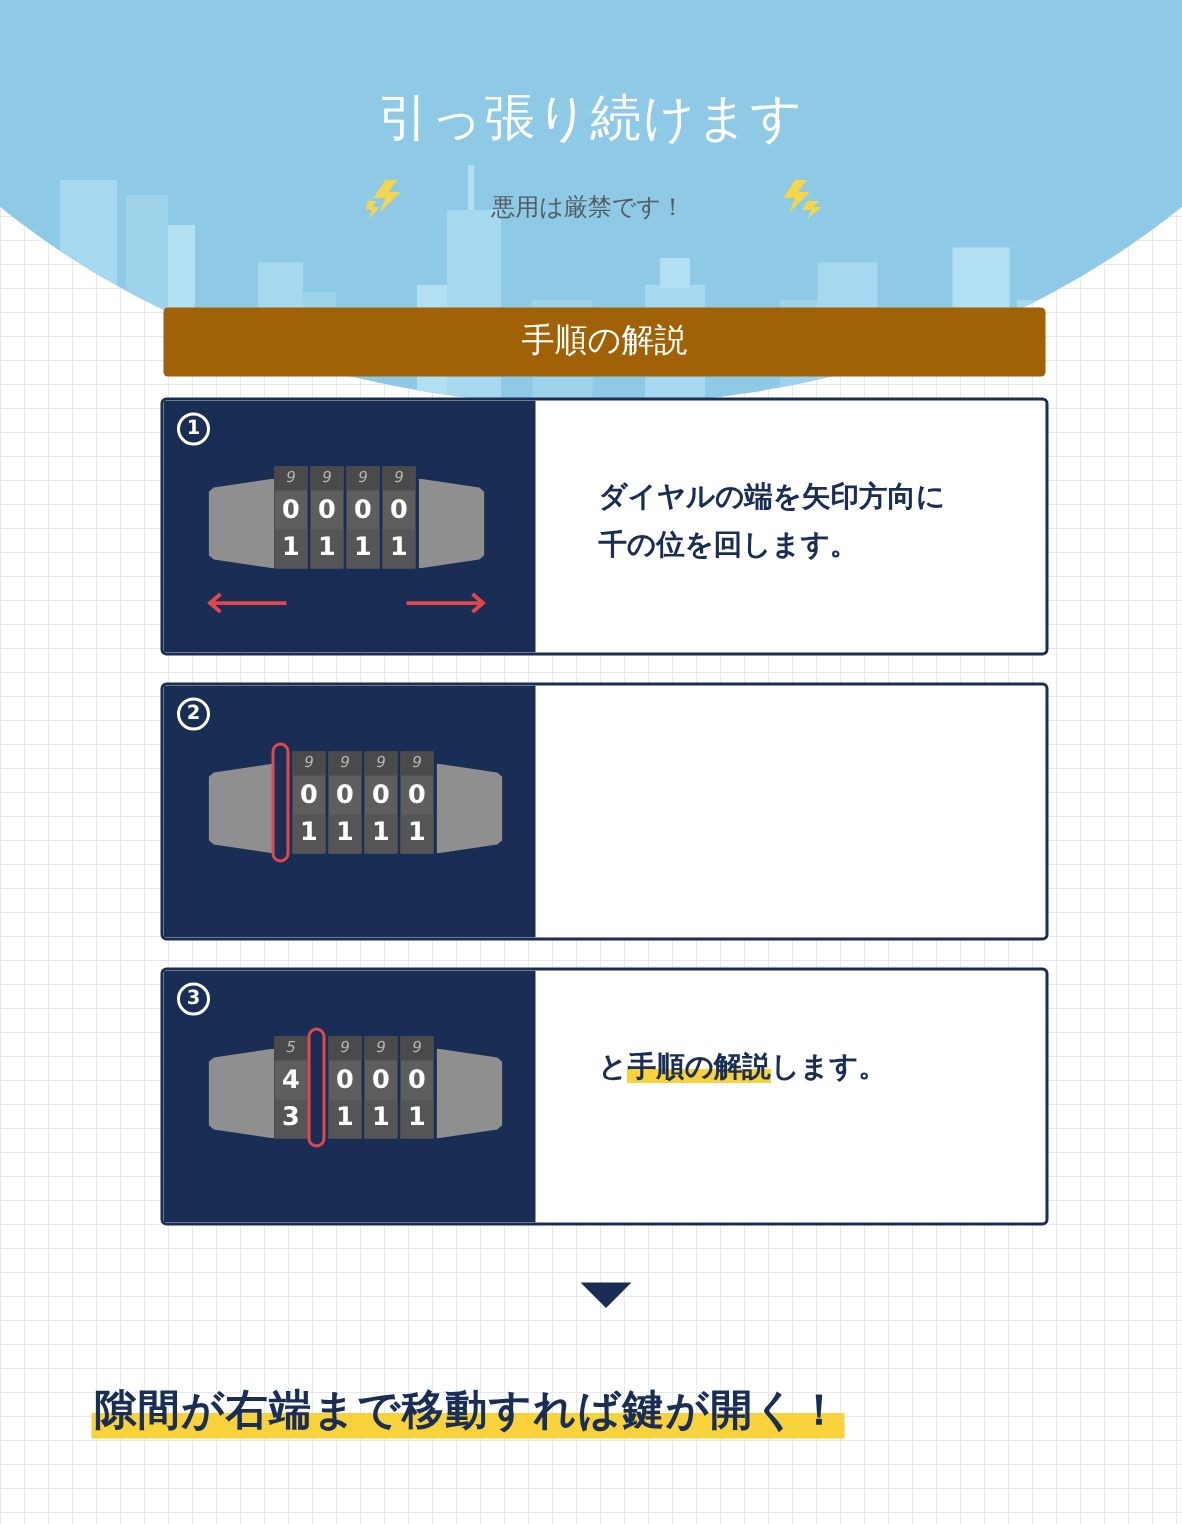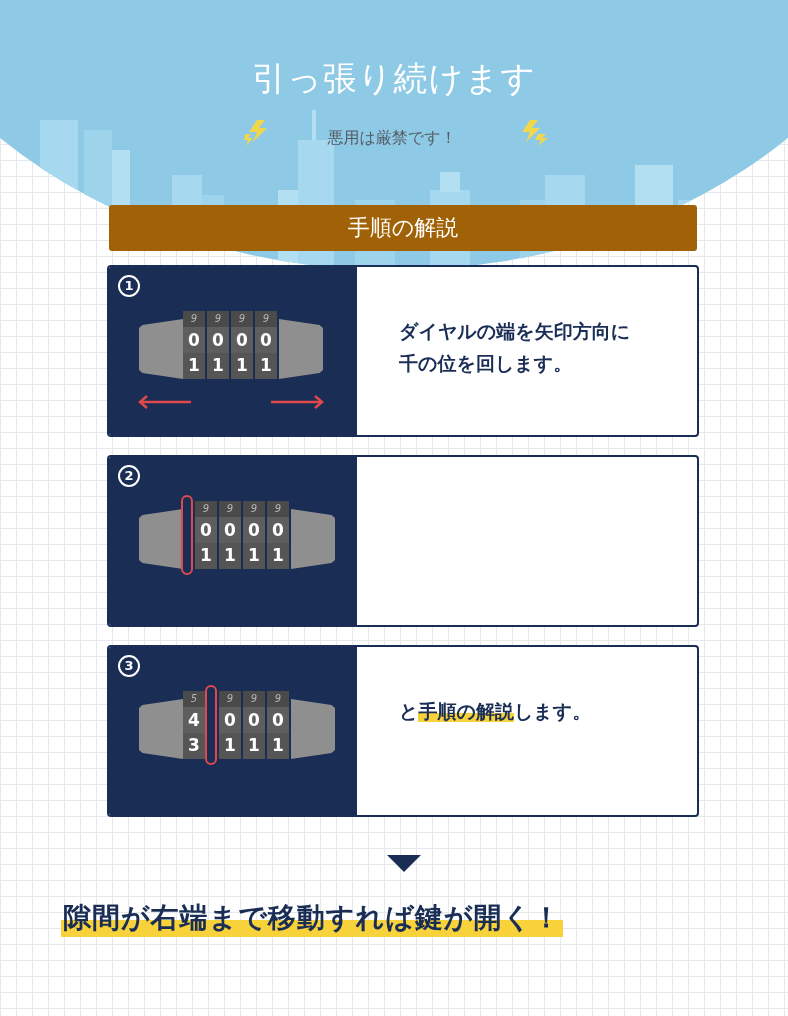--- a/index.html
+++ b/index.html
@@ -83,21 +83,21 @@
       border: 2px solid #e0484b; border-radius: 7px;
     }
     .arrow { position: absolute; top: 128px; width: 56px; height: 14px; }
 
     .down-arrow {
       position: absolute; left: 387px; top: 855px; width: 0; height: 0;
       border-left: 17px solid transparent; border-right: 17px solid transparent;
       border-top: 17px solid #1a2e55;
     }
     .conclusion {
-      position: absolute; left: 0; top: 899px; width: 624px; text-align: center;
+      position: absolute; left: 0; top: 921px; width: 624px; text-align: center;
     }
     .conclusion span {
       display: inline-block; color: #1a2e55; font-size: 28px; font-weight: bold; letter-spacing: 1px;
       padding: 0 2px;
       background: linear-gradient(to bottom, transparent 56%, #f7d23a 56%);
     }
   </style>
 </head>
 <body>
 

